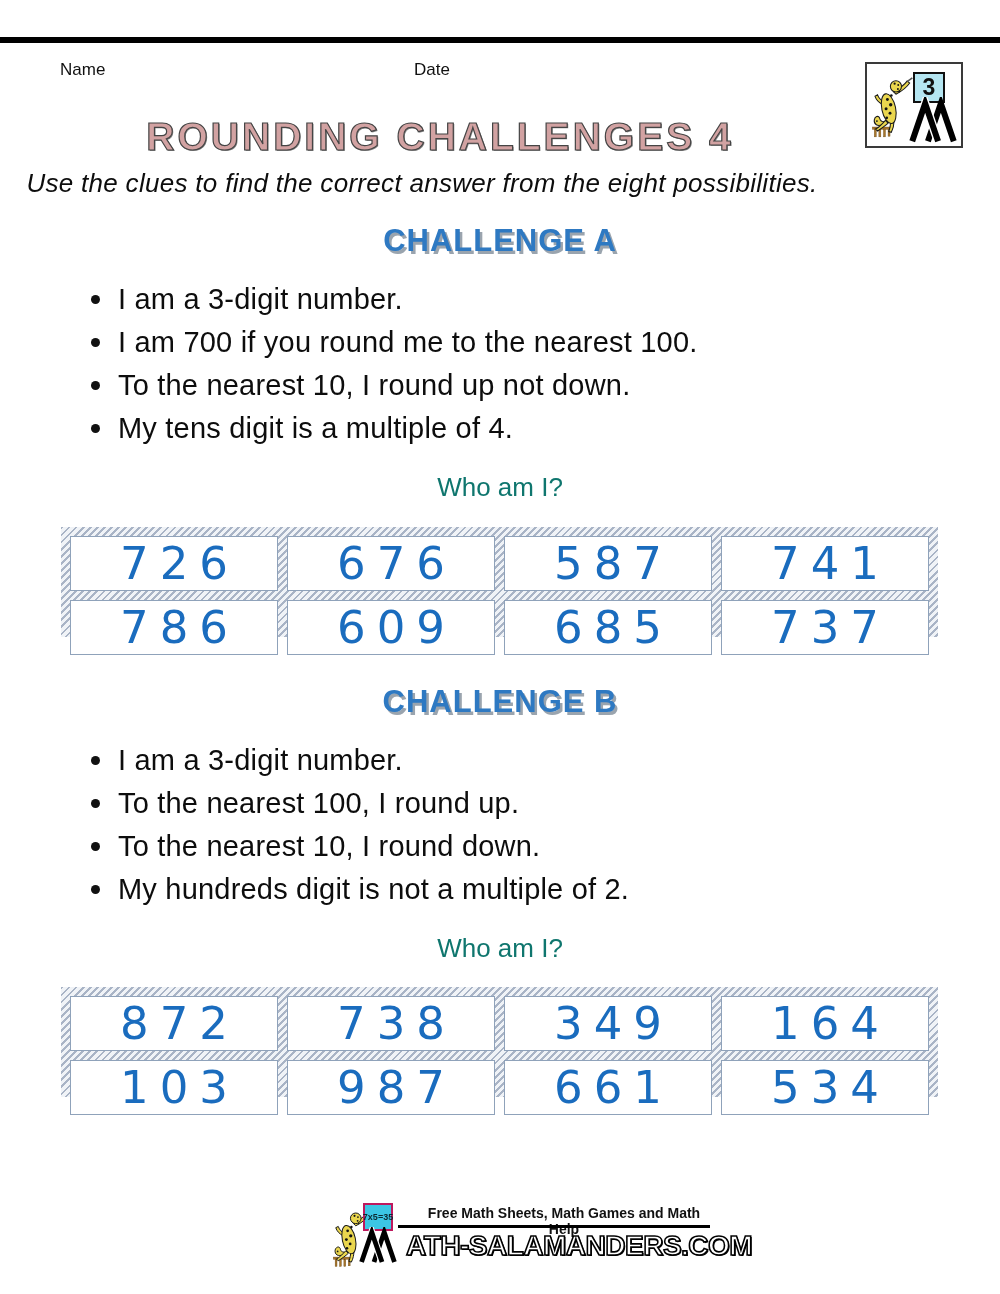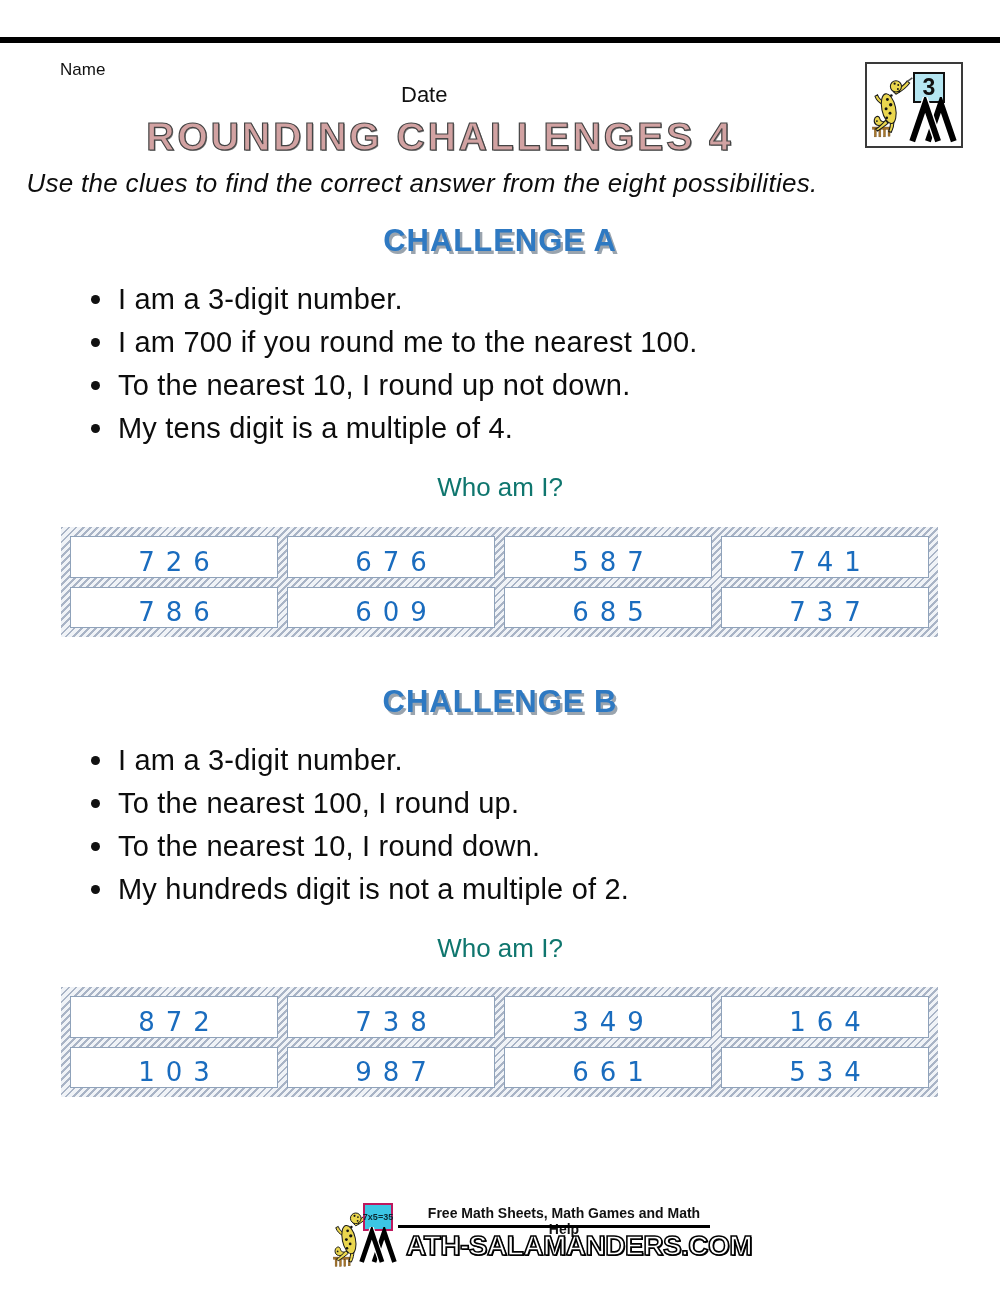--- a/index.html
+++ b/index.html
@@ -14,21 +14,21 @@
     margin:0 auto;
   }
   .top-rule {
     position:absolute; top:37px; left:0; width:100%;
     height:2px;
     border-top:4px solid #000;
     border-bottom:2px solid #000;
     background:#fff;
   }
   .name-label { position:absolute; top:60px; left:60px; font-size:17px; }
-  .date-label { position:absolute; top:60px; left:401px; font-size:22px;margin-top:22px; }
+  .date-label { position:absolute; top:60px; left:414px; font-size:17px; }
 
   .page-title {
     position:absolute; top:96px; left:0; width:880px;
     text-align:center;
     font-size:39px; font-weight:700; letter-spacing:3px;
     color:#d2a2a2;
     -webkit-text-stroke:1.2px #454545;
     text-shadow:1px 1px 0 #8a8a8a;
     margin-top:19px;
   }
@@ -90,21 +90,21 @@
     background:repeating-linear-gradient(135deg,
       #a9b4c6 0px, #a9b4c6 2px, #f0f3f7 2px, #f0f3f7 5px);
   }
   .table-a { top:527px; }
   .table-b { top:987px; }
   .option-cell {
     background:#ffffff;
     border:1px solid #8fa2ba;
     display:flex; align-items:flex-end; justify-content:center;
     font-family:"DejaVu Sans", sans-serif;
-    font-size:26px; color:#1a6cbe; letter-spacing:11px;
+    font-size:45px; color:#1a6cbe; letter-spacing:11px;
   }
   .option-cell span { margin-right:-11px; }
 
   
   .footer { position:absolute; left:330px; top:1194px; width:390px; height:92px; }
   .f-sala { position:absolute; left:2px; top:8px; width:40px; height:72px; }
   .f-board {
     position:absolute; left:33px; top:9px; width:30px; height:28px;
     background:#3cc6e4; border:2px solid #be185d;
     display:flex; align-items:center; justify-content:center;

